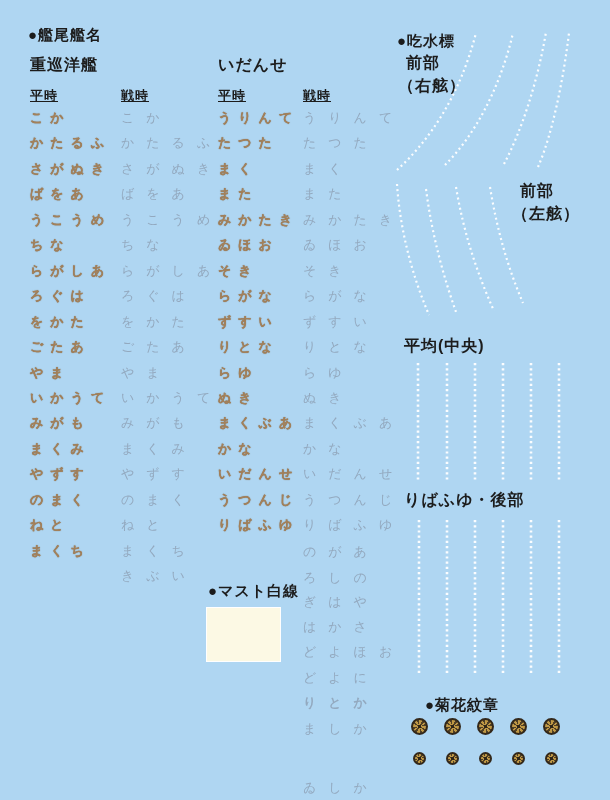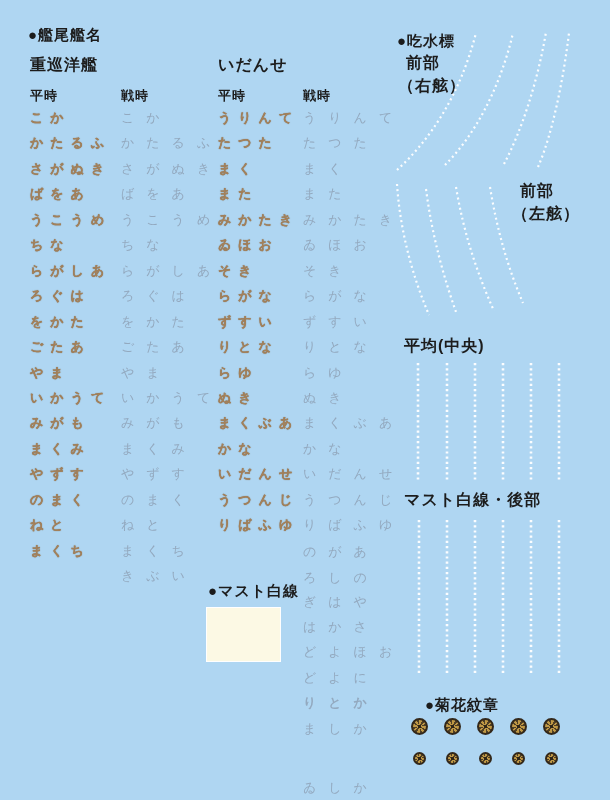--- a/index.html
+++ b/index.html
@@ -7,21 +7,21 @@
     position:relative;
     width:610px;height:800px;
     background:#AFD6F2;
     overflow:hidden;
     font-family:"Liberation Sans","DejaVu Sans",sans-serif;
     color:#1c1c1c;
   }
   .abs{position:absolute;white-space:nowrap;}
   .sec-title{font-size:15px;font-weight:700;letter-spacing:1px;}
   .sub-title{font-size:16px;font-weight:700;letter-spacing:1px;}
-  .col-head{font-size:13px;font-weight:700;letter-spacing:1px;}
+  .col-head{font-size:13px;font-weight:700;letter-spacing:1px;text-decoration:underline;}
   .col{position:absolute;top:111px;}
   .kana-row{
     position:absolute;left:0;
     font-size:13px;line-height:13px;white-space:nowrap;
   }
   .gold .kana-row{
     color:#a4815a;font-weight:700;letter-spacing:7px;
     text-shadow:0 0 1px #7b5e3d;
   }
   .gray .kana-row{
@@ -151,21 +151,21 @@
 
   <div class="abs sec-title" style="left:208px;top:582px;">●マスト白線</div>
   <div class="mast-rect"></div>
 
   <div class="abs sec-title" style="left:397px;top:32px;">●吃水標</div>
   <div class="abs sub-title" style="left:406px;top:53px;">前部</div>
   <div class="abs sub-title" style="left:398px;top:76px;">（右舷）</div>
   <div class="abs sub-title" style="left:520px;top:181px;">前部</div>
   <div class="abs sub-title" style="left:512px;top:204px;">（左舷）</div>
   <div class="abs sub-title" style="left:404px;top:336px;">平均(中央)</div>
-  <div class="abs sub-title" style="left:404px;top:490px;">マスト白線・後部</div>
+  <div class="abs sub-title" style="left:404px;top:490px;">りばふゆ・後部</div>
 
   <svg class="draft-svg" width="610" height="800" viewBox="0 0 610 800">
 
     <g>
       <path class="dotted" d="M 397 170 C 430 140, 460 95, 476 33"></path>
       <path class="dotted" d="M 445 165 C 475 135, 500 88, 513 33"></path>
       <path class="dotted" d="M 504 164 C 522 130, 538 80, 546 32"></path>
       <path class="dotted" d="M 538 167 C 552 135, 563 82, 569 33"></path>
     </g>
 

